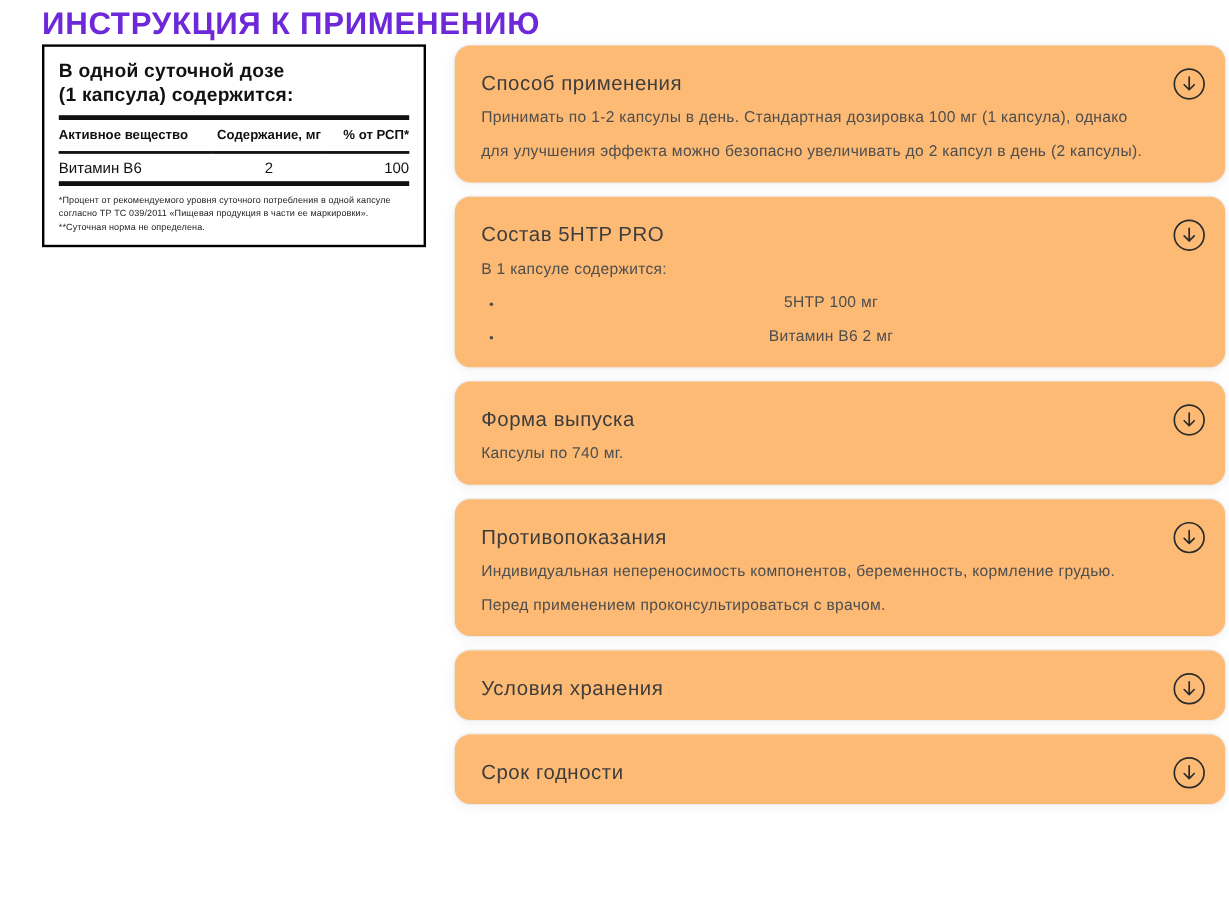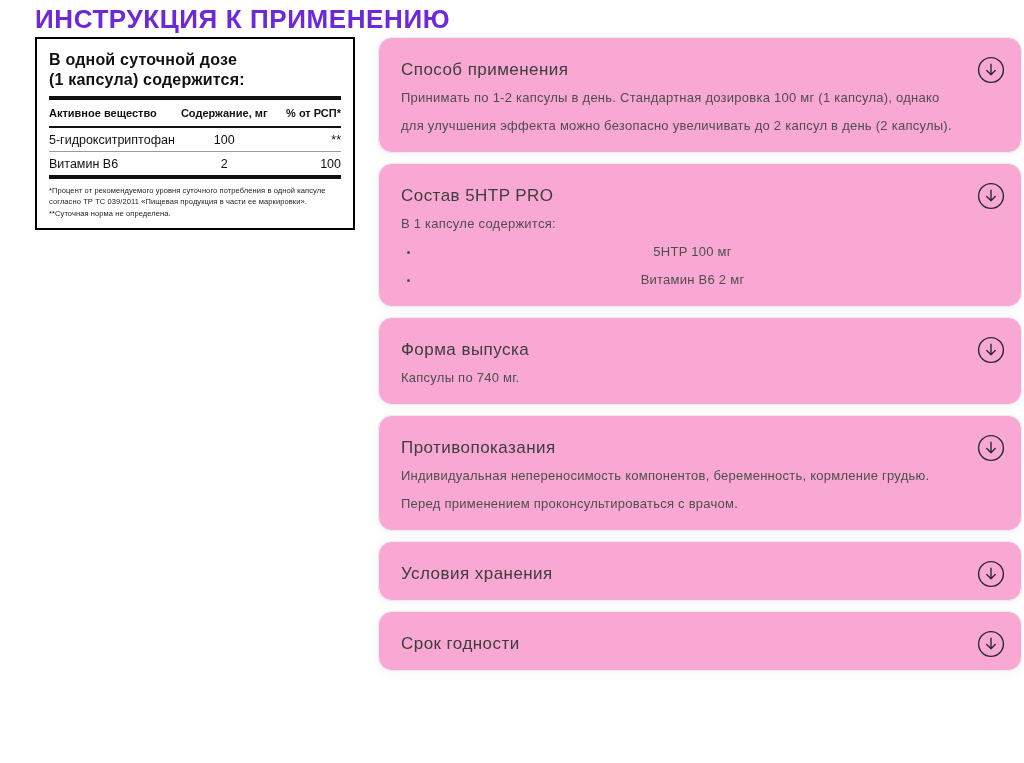--- a/index.html
+++ b/index.html
@@ -39,21 +39,21 @@
   .facts td { font-size: 12.5px; color: #111; padding: 5px 0 4px 0; }
   .facts tr.r1 td { border-bottom: 1px solid #9a9a9a; }
   .rule-thick.bottom { margin: 0 0 6px 0; }
   .foot {
     font-size: 7.5px; color: #222; line-height: 1.55; letter-spacing: 0.1px;
   }
 
   
   .cards { flex: 1 1 auto; margin-left: 23px; display: flex; flex-direction: column; gap: 10px; }
   .card {
-    background: #f9a8d4; border: 1px solid #ededed; border-radius: 14px;
+    background: #fdba74; border: 1px solid #ededed; border-radius: 14px;
     box-shadow: 0 2px 10px rgba(0,0,0,0.05);
     padding: 18px 16px 12px 22px;
   }
   .card-head {
     display: flex; align-items: center; justify-content: space-between;
     cursor: pointer;
   }
   .card-title {
     font-size: 17px; font-weight: 400; color: #3d3d3d; letter-spacing: 0.45px;
   }
@@ -93,25 +93,20 @@
               <col class="w3">
             </colgroup>
           <thead>
             <tr>
               <th class="c1">Активное вещество</th>
               <th class="c2">Содержание, мг</th>
               <th class="c3">% от РСП*</th>
             </tr>
           </thead>
           <tbody>
-            <tr class="r1">
-              <td>5-гидрокситриптофан</td>
-              <td class="c2">100</td>
-              <td class="c3">**</td>
-            </tr>
             <tr>
               <td>Витамин В6</td>
               <td class="c2">2</td>
               <td class="c3">100</td>
             </tr>
           </tbody>
         </table>
         <div class="rule-thick bottom"></div>
         <p class="foot">*Процент от рекомендуемого уровня суточного потребления в одной капсуле согласно ТР ТС 039/2011 «Пищевая продукция в части ее маркировки».</p>
         <p class="foot">**Суточная норма не определена.</p>

